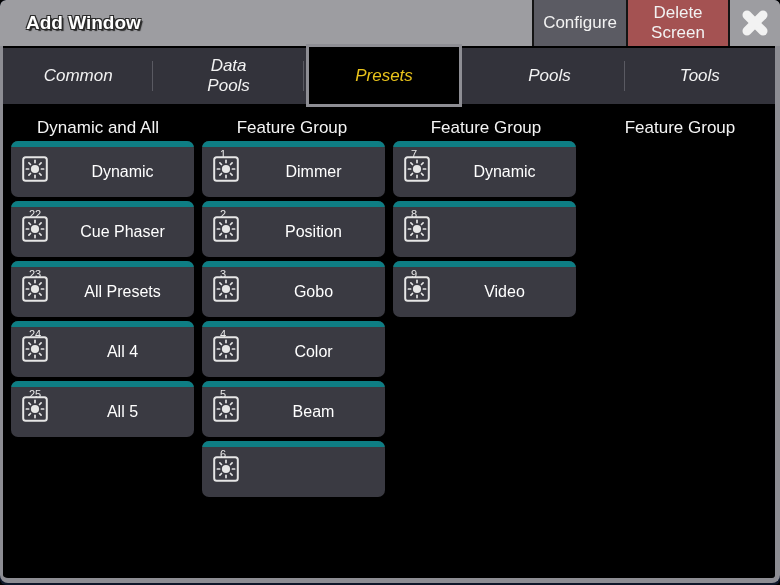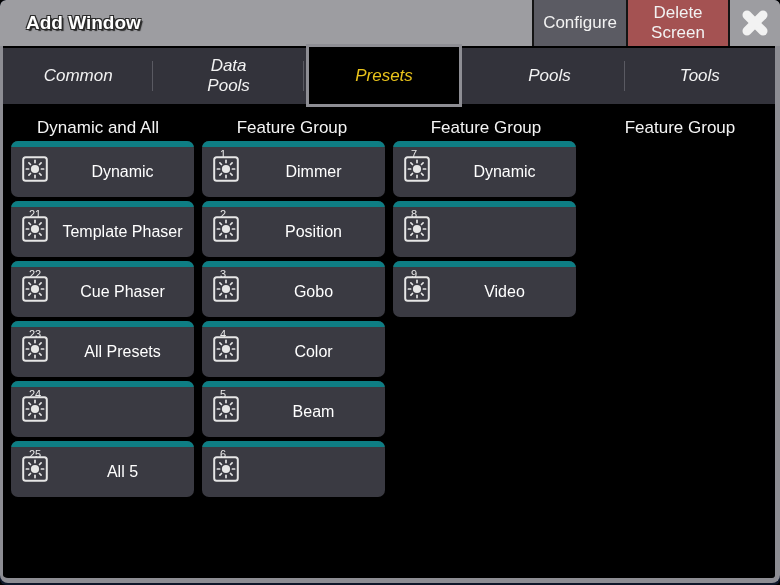--- a/index.html
+++ b/index.html
@@ -94,39 +94,20 @@
                     <line x1="6.6" y1="13.0" x2="4.4" y2="13.0"></line>
                     <line x1="8.5" y1="8.5" x2="6.9" y2="6.9"></line>
                     <line x1="13.0" y1="6.6" x2="13.0" y2="4.4"></line>
                     <line x1="17.5" y1="8.5" x2="19.1" y2="6.9"></line>
                   </g>
   </svg></div>
               <div class="label">Dynamic</div>
             </div>
             <div class="pbtn">
               <div class="topbar"></div>
-              <div class="num">21</div>
-              <div class="icon"><svg width="26" height="26" viewBox="0 0 26 26">
-    <rect x="1.2" y="1.2" width="23.6" height="23.6" rx="2.5" fill="none" stroke="#e6e6e6" stroke-width="2"></rect>
-    <circle cx="13" cy="13" r="4.1" fill="#e6e6e6"></circle>
-    <g stroke="#e6e6e6" stroke-width="1.7" stroke-linecap="round">
-                    <line x1="19.4" y1="13.0" x2="21.6" y2="13.0"></line>
-                    <line x1="17.5" y1="17.5" x2="19.1" y2="19.1"></line>
-                    <line x1="13.0" y1="19.4" x2="13.0" y2="21.6"></line>
-                    <line x1="8.5" y1="17.5" x2="6.9" y2="19.1"></line>
-                    <line x1="6.6" y1="13.0" x2="4.4" y2="13.0"></line>
-                    <line x1="8.5" y1="8.5" x2="6.9" y2="6.9"></line>
-                    <line x1="13.0" y1="6.6" x2="13.0" y2="4.4"></line>
-                    <line x1="17.5" y1="8.5" x2="19.1" y2="6.9"></line>
-                  </g>
-  </svg></div>
-              <div class="label">Template Phaser</div>
-            </div>
-            <div class="pbtn">
-              <div class="topbar"></div>
               <div class="num">22</div>
               <div class="icon"><svg width="26" height="26" viewBox="0 0 26 26">
     <rect x="1.2" y="1.2" width="23.6" height="23.6" rx="2.5" fill="none" stroke="#e6e6e6" stroke-width="2"></rect>
     <circle cx="13" cy="13" r="4.1" fill="#e6e6e6"></circle>
     <g stroke="#e6e6e6" stroke-width="1.7" stroke-linecap="round">
                     <line x1="19.4" y1="13.0" x2="21.6" y2="13.0"></line>
                     <line x1="17.5" y1="17.5" x2="19.1" y2="19.1"></line>
                     <line x1="13.0" y1="19.4" x2="13.0" y2="21.6"></line>
                     <line x1="8.5" y1="17.5" x2="6.9" y2="19.1"></line>
                     <line x1="6.6" y1="13.0" x2="4.4" y2="13.0"></line>
@@ -166,20 +147,21 @@
                     <line x1="19.4" y1="13.0" x2="21.6" y2="13.0"></line>
                     <line x1="17.5" y1="17.5" x2="19.1" y2="19.1"></line>
                     <line x1="13.0" y1="19.4" x2="13.0" y2="21.6"></line>
                     <line x1="8.5" y1="17.5" x2="6.9" y2="19.1"></line>
                     <line x1="6.6" y1="13.0" x2="4.4" y2="13.0"></line>
                     <line x1="8.5" y1="8.5" x2="6.9" y2="6.9"></line>
                     <line x1="13.0" y1="6.6" x2="13.0" y2="4.4"></line>
                     <line x1="17.5" y1="8.5" x2="19.1" y2="6.9"></line>
                   </g>
   </svg></div>
+              <div class="label">All 4</div>
             </div>
             <div class="pbtn">
               <div class="topbar"></div>
               <div class="num">25</div>
               <div class="icon"><svg width="26" height="26" viewBox="0 0 26 26">
     <rect x="1.2" y="1.2" width="23.6" height="23.6" rx="2.5" fill="none" stroke="#e6e6e6" stroke-width="2"></rect>
     <circle cx="13" cy="13" r="4.1" fill="#e6e6e6"></circle>
     <g stroke="#e6e6e6" stroke-width="1.7" stroke-linecap="round">
                     <line x1="19.4" y1="13.0" x2="21.6" y2="13.0"></line>
                     <line x1="17.5" y1="17.5" x2="19.1" y2="19.1"></line>

